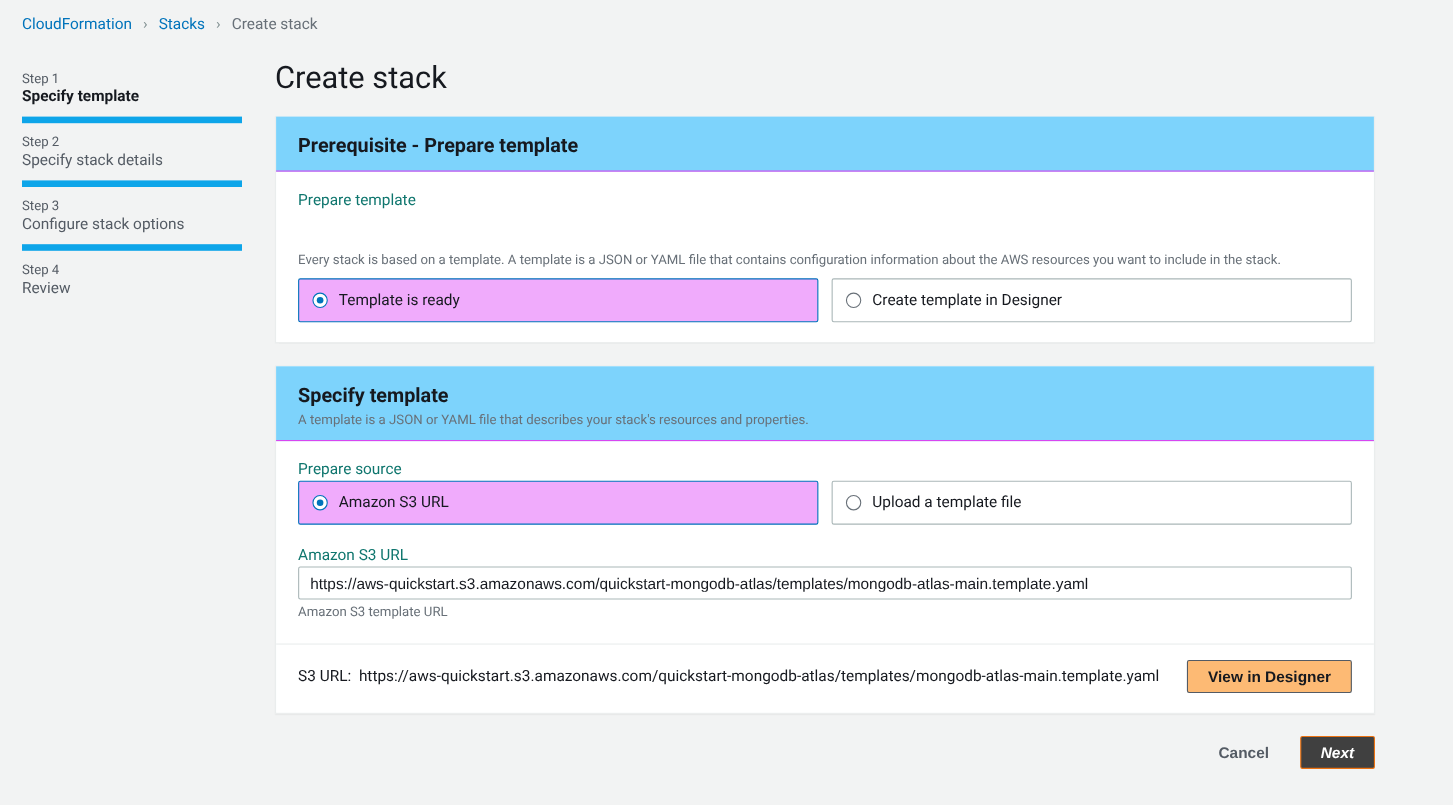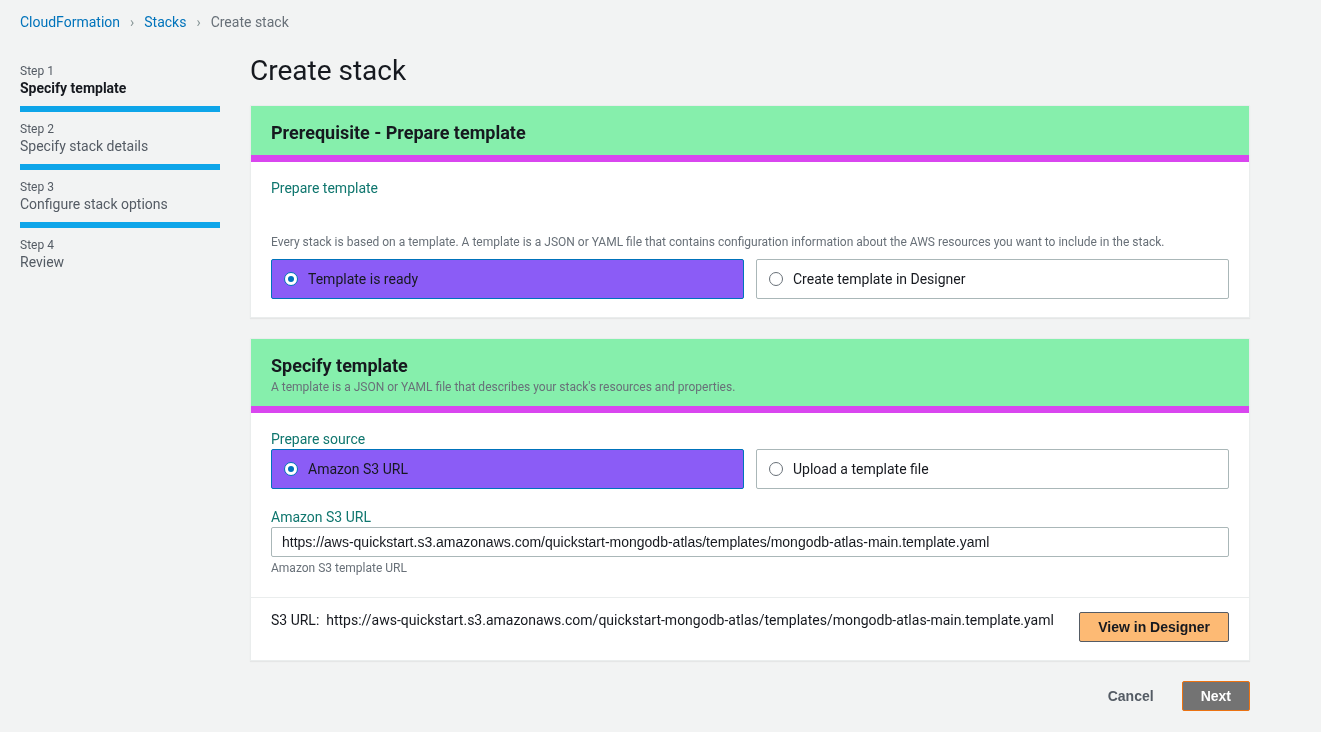--- a/index.html
+++ b/index.html
@@ -33,22 +33,22 @@
 
   
   .panel {
     background: #fff;
     border: 1px solid #eaeded;
     box-shadow: 0 1px 1px rgba(0,0,0,0.05);
     margin-bottom: 20px;
   }
   .panel-header {
     padding: 16px 20px 12px 20px;
-    border-bottom: 7px solid #d946ef;
-    background: #86efac;
+    border-bottom: 1px solid #d946ef;
+    background: #7dd3fc;
   }
   .panel-header h2 { font-size: 18px; font-weight: 700; color: #16191f; }
   .panel-header .subtitle { font-size: 12px; color: #687078; margin-top: 4px; }
   .panel-body { padding: 18px 20px; }
 
   .field-label { font-size: 14px; color: #0f766e; margin-bottom: 2px; }
   .field-desc { font-size: 12px; color: #687078; margin-bottom: 10px; margin-top: 39px; }
 
   
   .tile-row { display: flex; gap: 12px; }
@@ -60,21 +60,21 @@
     background: #fff;
     padding: 10px 12px;
     display: flex;
     align-items: center;
     gap: 10px;
     cursor: pointer;
     min-height: 40px;
   }
   .tile.selected {
     border-color: #0073bb;
-    background: #8b5cf6;
+    background: #f0abfc;
   }
   .radio {
     width: 14px; height: 14px;
     border: 1px solid #687078;
     border-radius: 50%;
     flex-shrink: 0;
     display: flex; align-items: center; justify-content: center;
     background: #fff;
   }
   .tile.selected .radio { border-color: #0073bb; }
@@ -94,39 +94,40 @@
     padding: 6px 10px;
     font-size: 14px;
     color: #16191f;
     background: #fff;
   }
   .input-hint { font-size: 12px; color: #687078; margin-top: 4px; }
 
   
   .divider { border-top: 1px solid #eaeded; margin: 22px -20px 0 -20px; }
   .s3-row {
-    display: flex; align-items: flex-start; justify-content: space-between;
+    display: flex; align-items: center; justify-content: space-between;
     padding-top: 14px;
     gap: 12px;
   }
   .s3-text { font-size: 14px; color: #16191f; overflow: hidden; text-overflow: ellipsis; white-space: nowrap; flex: 1; }
   .btn {
     border: 1px solid #545b64;
     background: #fdba74;
     color: #16191f;
     font-size: 14px;
     font-weight: 700;
     padding: 6px 18px;
     border-radius: 2px;
     cursor: pointer;
   }
   .btn.primary {
-    background: #737373;
+    background: #404040;
     border-color: #ec7211;
     color: #fff;
+    font-style: italic;
   }
   .btn.link {
     border: none; background: none; color: #545b64; font-weight: 700;
   }
 
   .footer-actions {
     display: flex; justify-content: flex-end; gap: 10px;
     margin-top: 18px;
   }
 </style>

